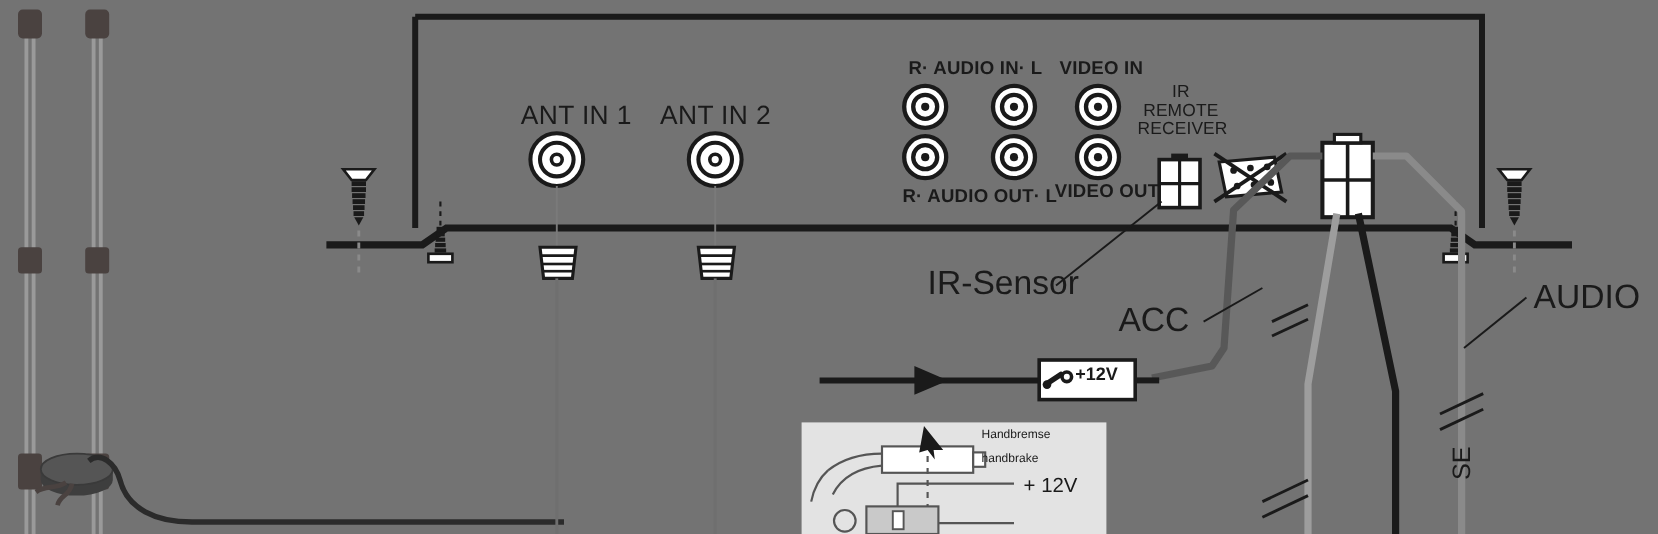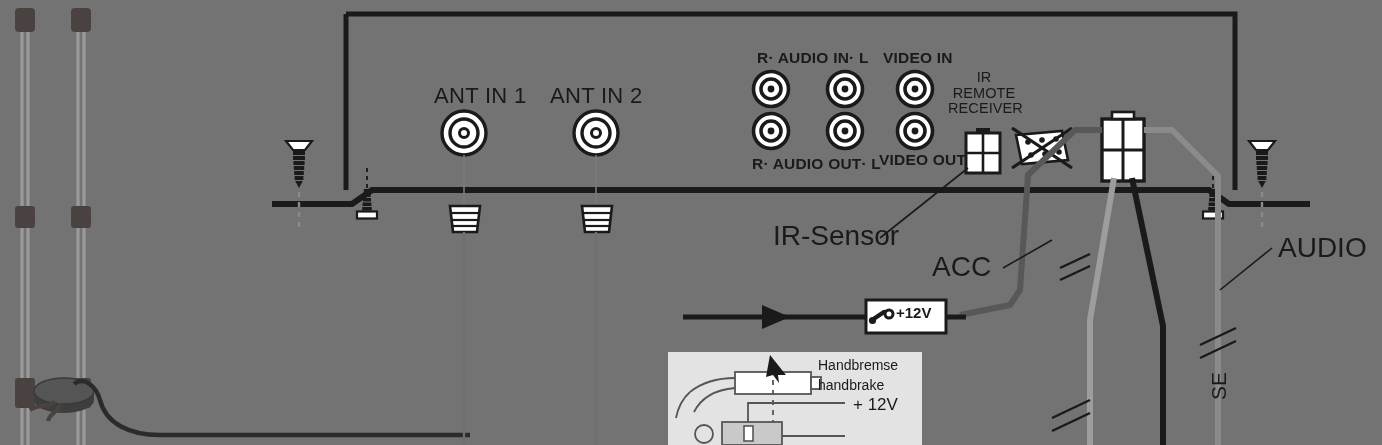--- a/index.html
+++ b/index.html
@@ -43,21 +43,21 @@
     letter-spacing: 0.1px;
   }
   .lbl-lead {
     font-size: 28px;
   }
   .lbl-12v {
     font-size: 15px;
     font-weight: bold;
   }
   .lbl-inset {
-    font-size: 14px;
+    font-size: 10px;
   }
   .lbl-inset-sm {
     font-size: 17px;
   }
   .lbl-rot {
     font-size: 21px;
     transform: rotate(-90deg);
     transform-origin: left top;
   }
 </style>

